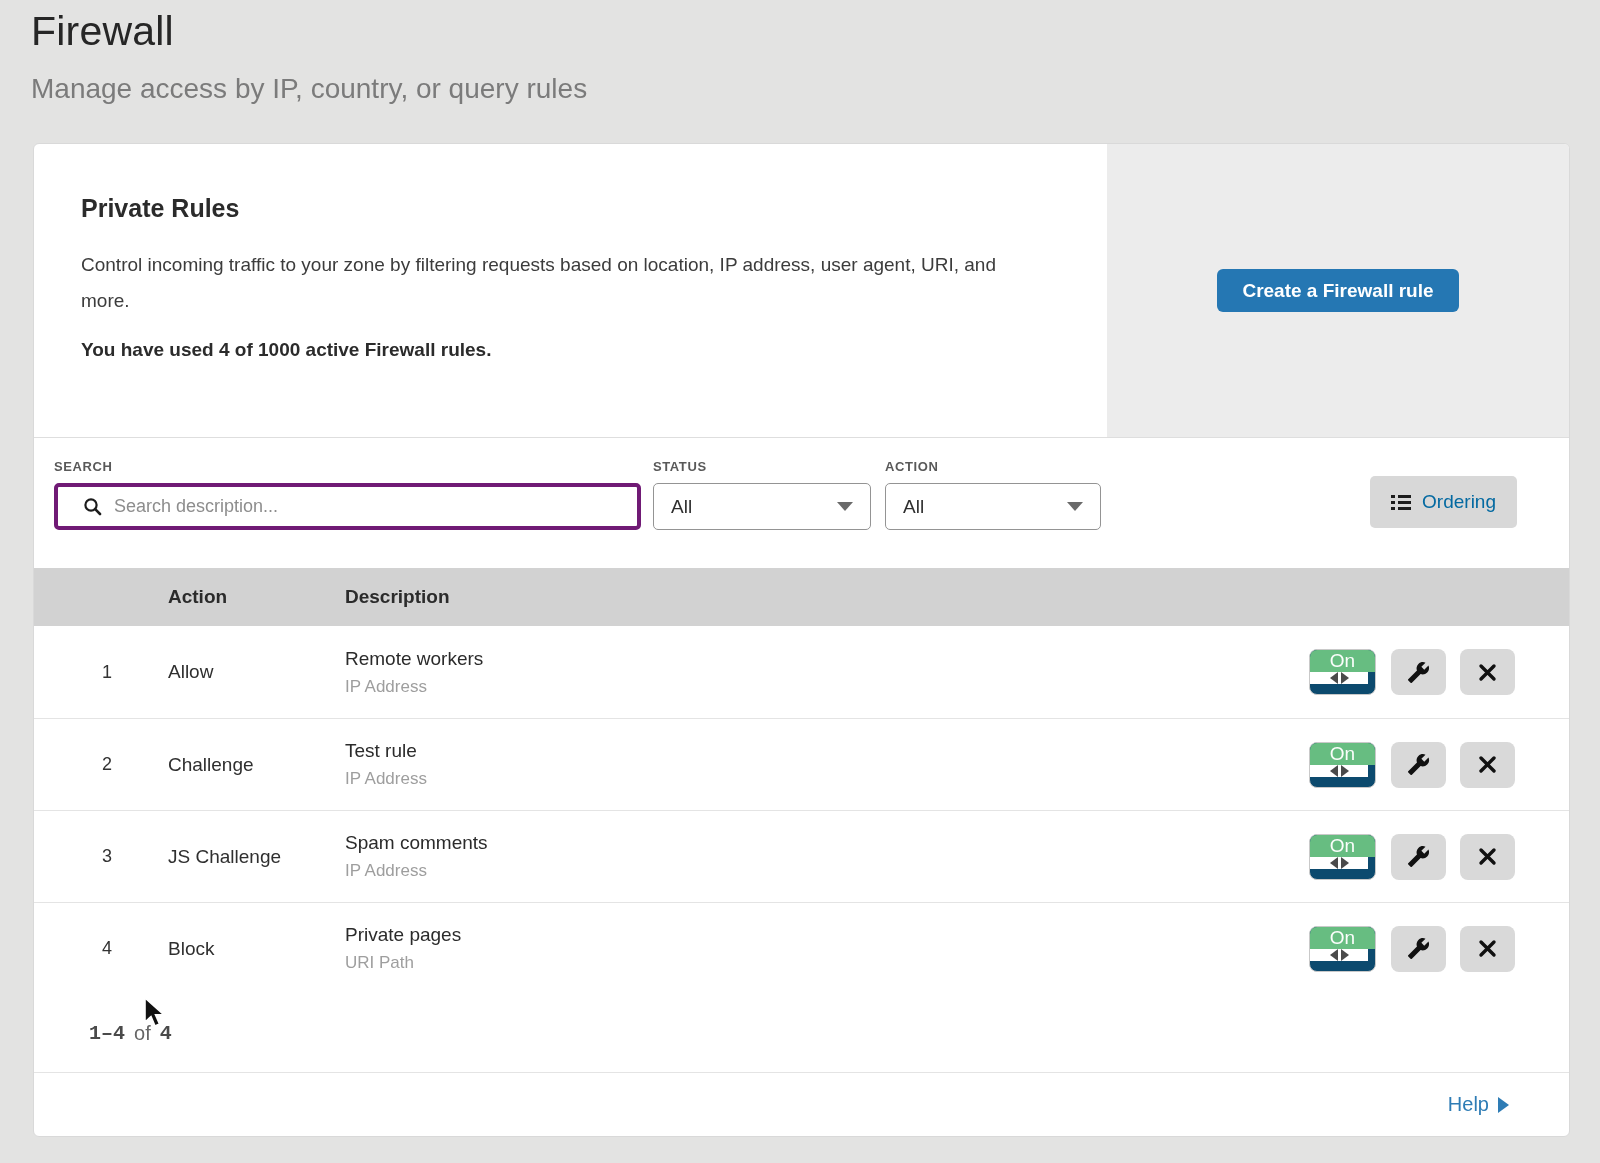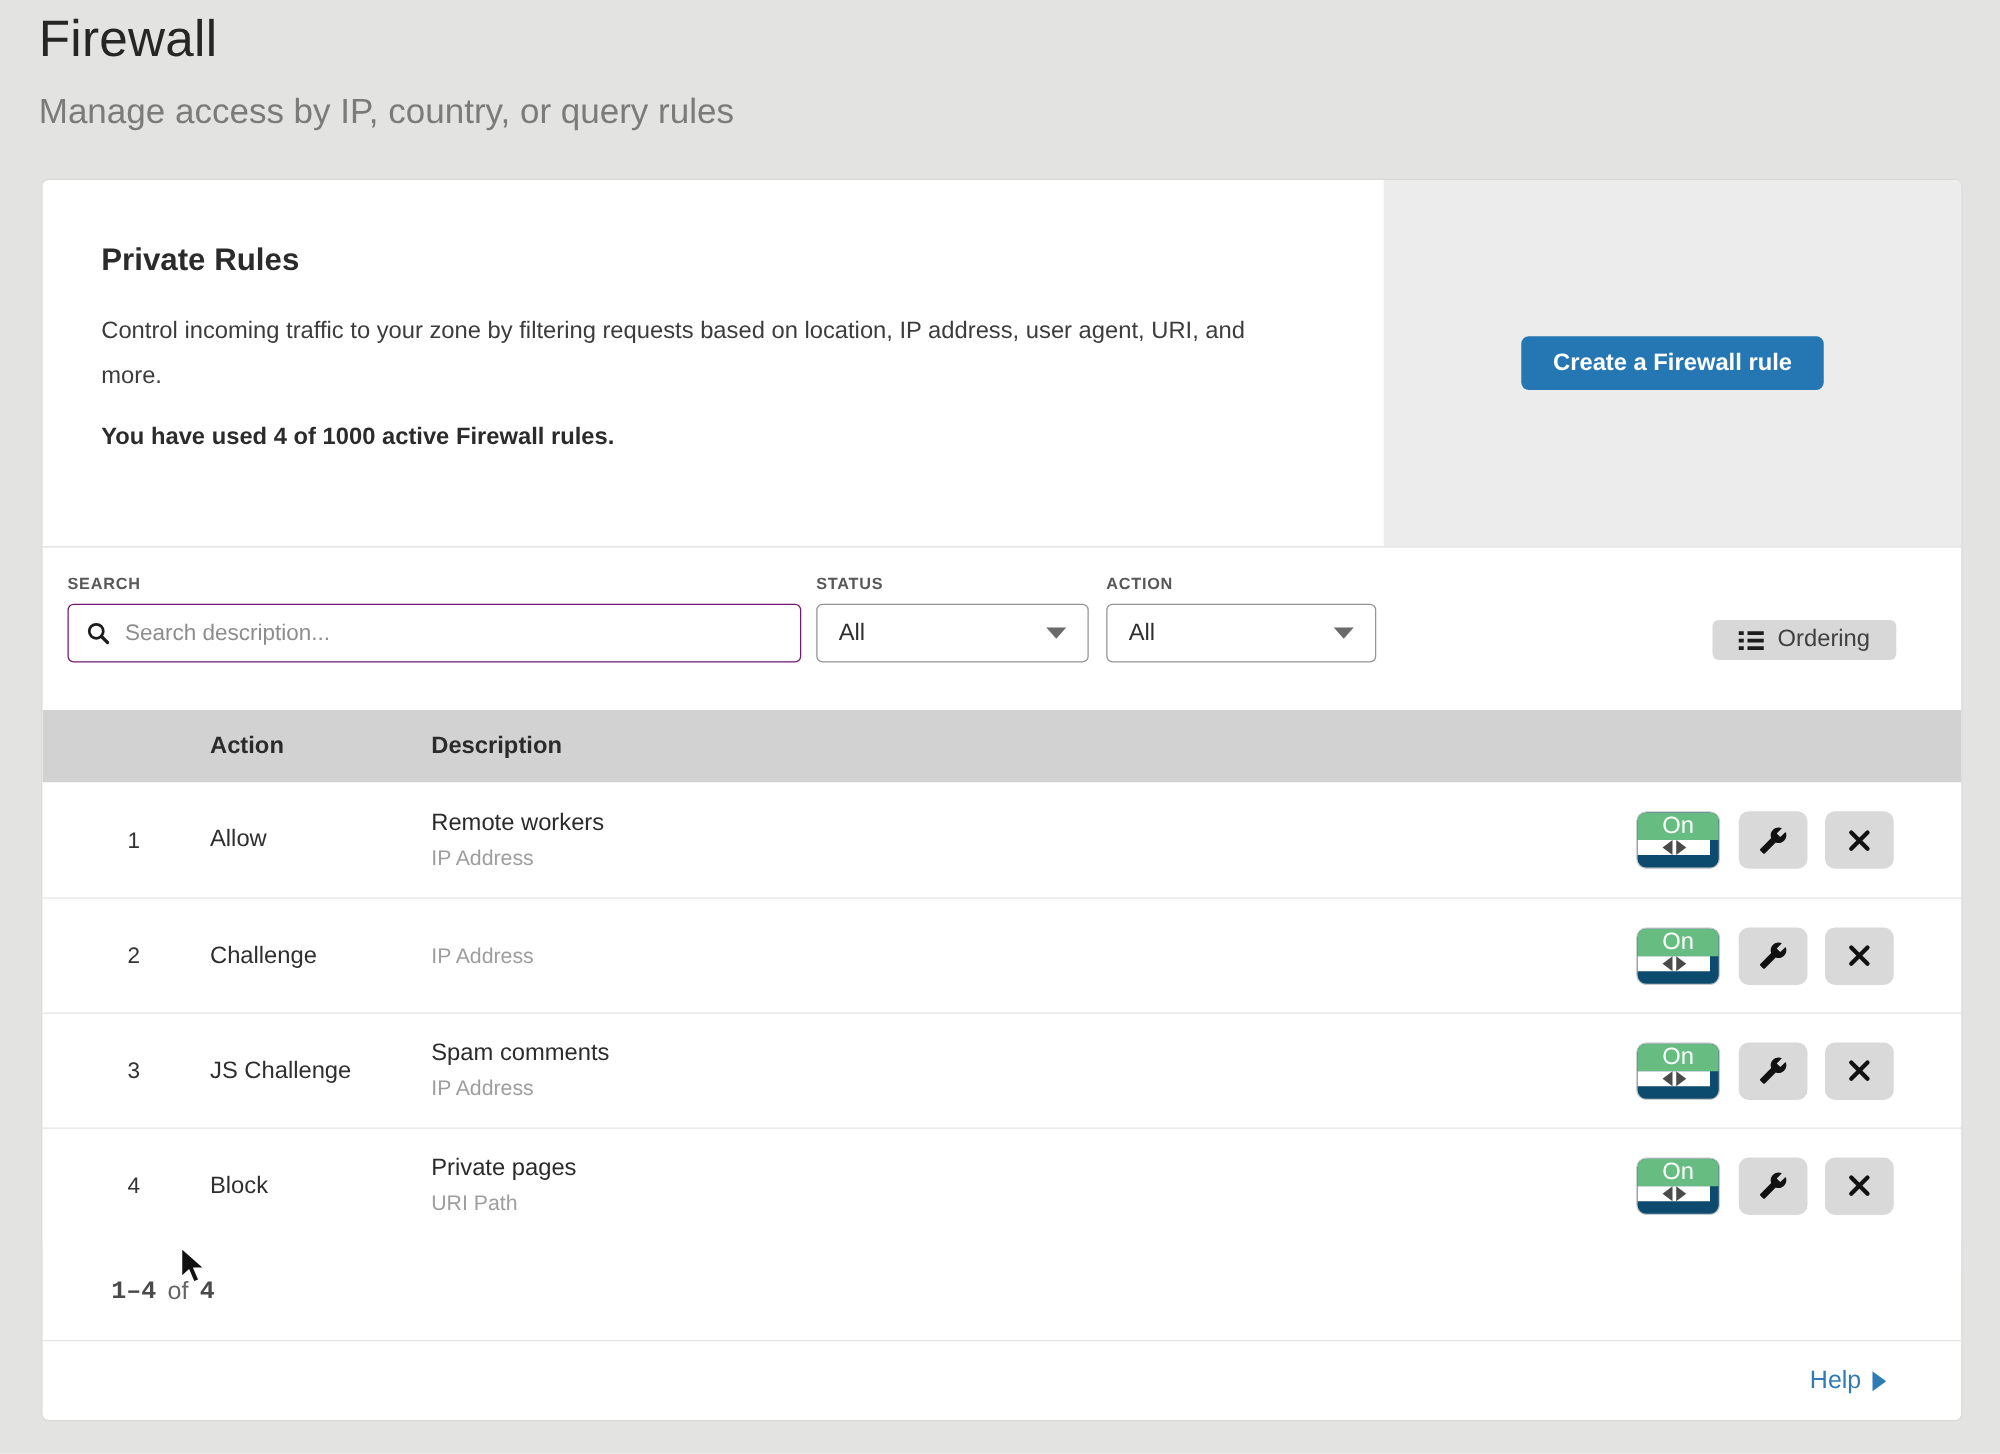--- a/index.html
+++ b/index.html
@@ -36,46 +36,46 @@
     font-family:inherit; font-size:19px; font-weight:700;
     padding:0 25px; height:43px; cursor:pointer;
   }
 
   
   .filters { display:flex; align-items:flex-end; padding:21px 52px 38px 20px; }
   .filter-group { display:flex; flex-direction:column; }
   .filter-label { font-size:13px; font-weight:700; color:#595959; letter-spacing:.6px; margin-bottom:9px; }
   .search-box {
     width:587px; height:47px; background:#fff;
-    border:1px solid #701a75; border-radius:5px;
-    display:flex; align-items:center; padding:0 14px;
+    border:4px solid #701a75; border-radius:5px;
+    display:flex; align-items:center; padding:0 25px;
   }
   .search-box svg { flex:0 0 auto; margin-right:10px; }
   .search-box input {
     border:none; outline:none; width:100%; font-family:inherit;
     font-size:18px; color:#333;
   }
   .search-box input::placeholder { color:#8d8d8d; }
   .select-box {
     height:47px; background:#fff; border:1px solid #949494; border-radius:5px;
     display:flex; align-items:center; justify-content:space-between;
     padding:0 17px; font-size:19px; color:#2f2f2f; cursor:pointer;
   }
   .grp-status { margin-left:12px; width:218px; }
   .grp-action { margin-left:14px; width:216px; }
   .caret-down {
     width:0; height:0;
     border-left:8px solid transparent; border-right:8px solid transparent;
     border-top:9px solid #6a6a6a;
   }
   .ordering-btn {
-    margin-left:auto; margin-bottom:2px; height:32px;
+    margin-left:auto; margin-bottom:2px; height:52px;
     background:#d8d8d8; border:none; border-radius:5px;
     display:flex; align-items:center; gap:11px; padding:0 21px;
-    font-family:inherit; font-size:19px; color:#404040; cursor:pointer;
+    font-family:inherit; font-size:19px; color:#0369a1; cursor:pointer;
   }
   .list-icon { display:flex; flex-direction:column; gap:3px; }
   .list-icon .li-row { display:flex; gap:3px; align-items:center; }
   .list-icon .li-dot { width:4px; height:3px; background:#1c1c1c; }
   .list-icon .li-bar { width:13px; height:3px; background:#1c1c1c; }
 
   
   .grid-cols { display:grid; grid-template-columns:134px 177px 1fr 318px; align-items:center; }
   .table-head { height:58px; background:#d2d2d2; font-size:19px; font-weight:700; color:#2b2b2b; }
   .rule-row { height:92px; background:#fff; }
@@ -215,20 +215,21 @@
           <path d="M3 3 L16 16 M16 3 L3 16" stroke="#111" stroke-width="3.4" stroke-linecap="round"></path>
         </svg>
       </button>
     </div>
   </div>
 
   <div class="rule-row grid-cols">
     <span class="cell-number">2</span>
     <span class="cell-action">Challenge</span>
     <div class="cell-desc">
+      <div class="desc-title">Test rule</div>
       <div class="desc-sub">IP Address</div>
     </div>
     <div class="cell-controls">
       <div class="toggle">
         <span class="toggle-on">On</span>
         <span class="toggle-off">
             <span class="tri-left"></span>
             <span class="tri-right"></span>
           </span>
       </div>

